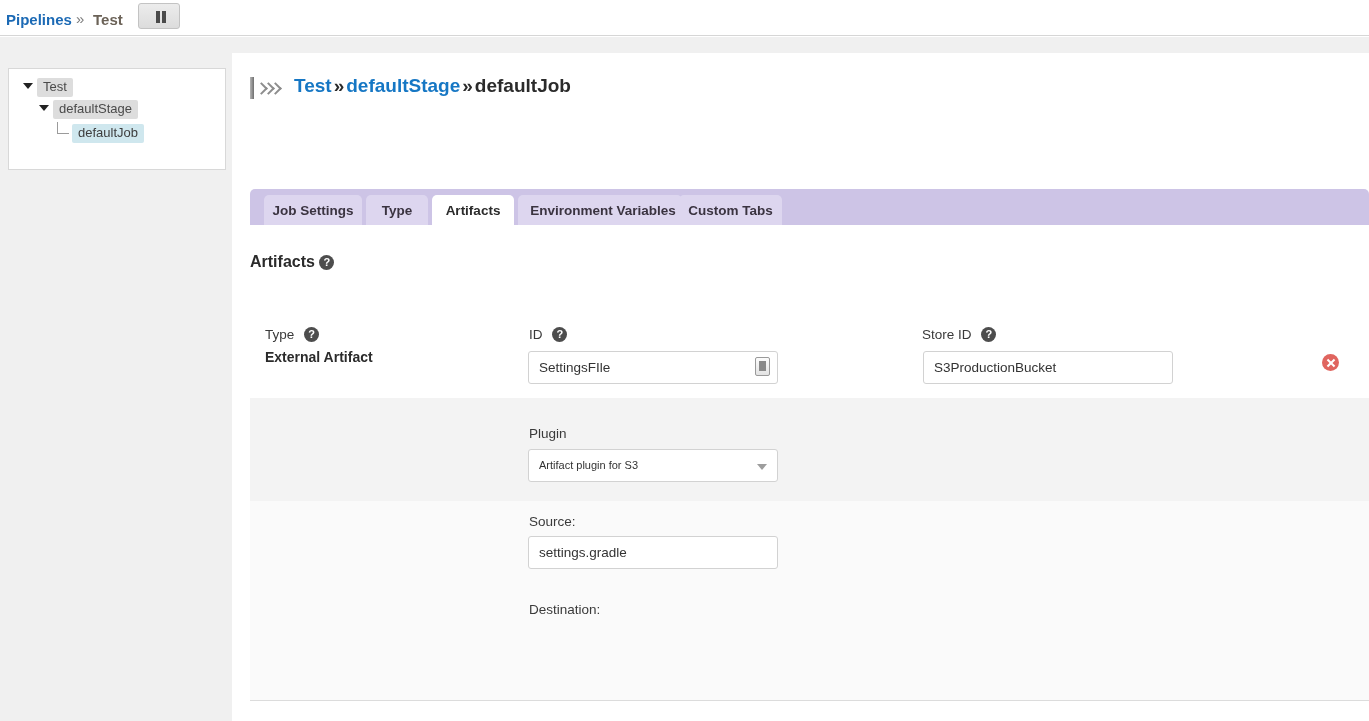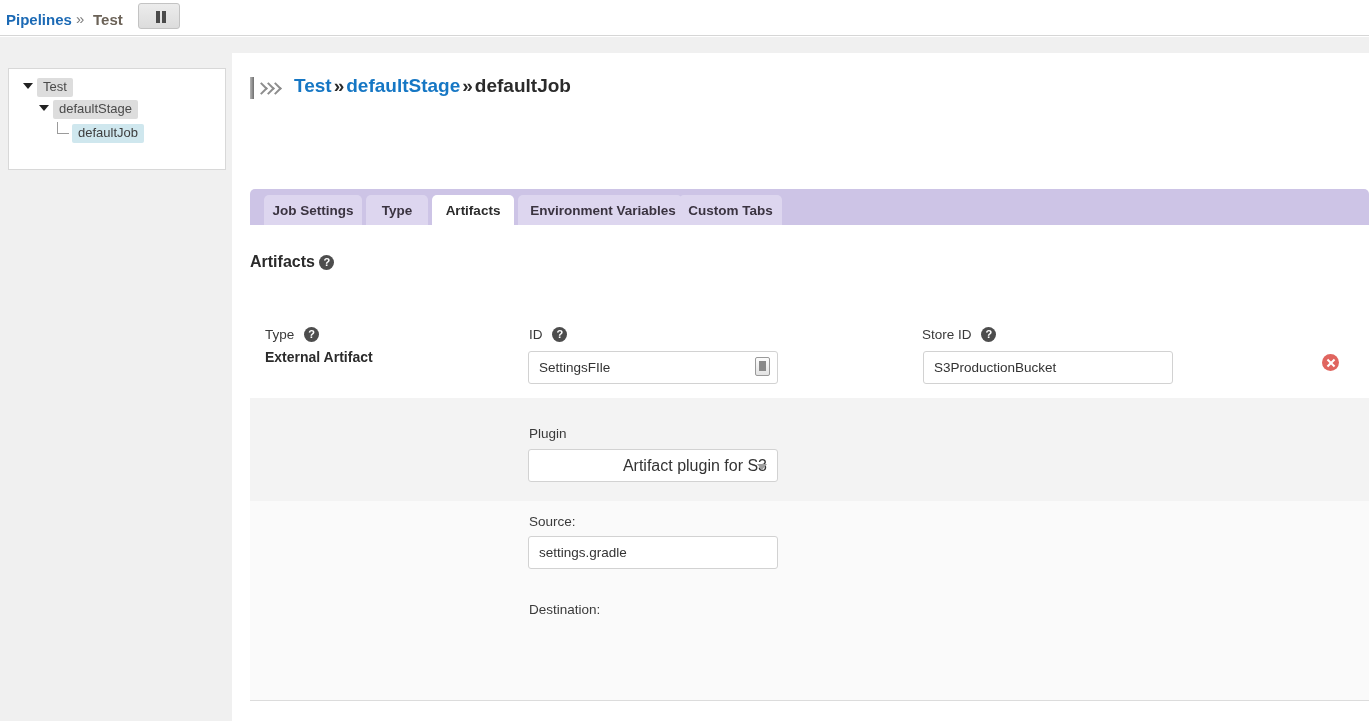--- a/index.html
+++ b/index.html
@@ -195,23 +195,22 @@
   }
 
   .fld-label { position: absolute; font-size: 13.5px; color: #3a3a3a; }
   .lb-plugin { left: 297px; top: 373px; }
   .lb-source { left: 297px; top: 461px; }
   .lb-dest   { left: 297px; top: 549px; }
 
   .selbox {
     position: absolute; height: 33px; width: 250px;
     border: 1px solid #d2d2d2; border-radius: 3px; background: #ffffff;
-    font-size: 16px; color: #333; padding: 0 10px; line-height: 31px;
-    cursor: pointer;
-    text-align: right;
+    font-size: 11px; color: #333; padding: 0 10px; line-height: 31px;
+    cursor: pointer;
   }
   .selbox .arrow {
     position: absolute; right: 10px; top: 14px;
     width: 0; height: 0;
     border-left: 5px solid transparent; border-right: 5px solid transparent;
     border-top: 6px solid #9d9d9d;
   }
   .sel-plugin { left: 296px; top: 396px; }
   .src-box  { left: 296px; top: 483px; width: 250px; }
   .dest-box { left: 296px; top: 571px; width: 250px; }

